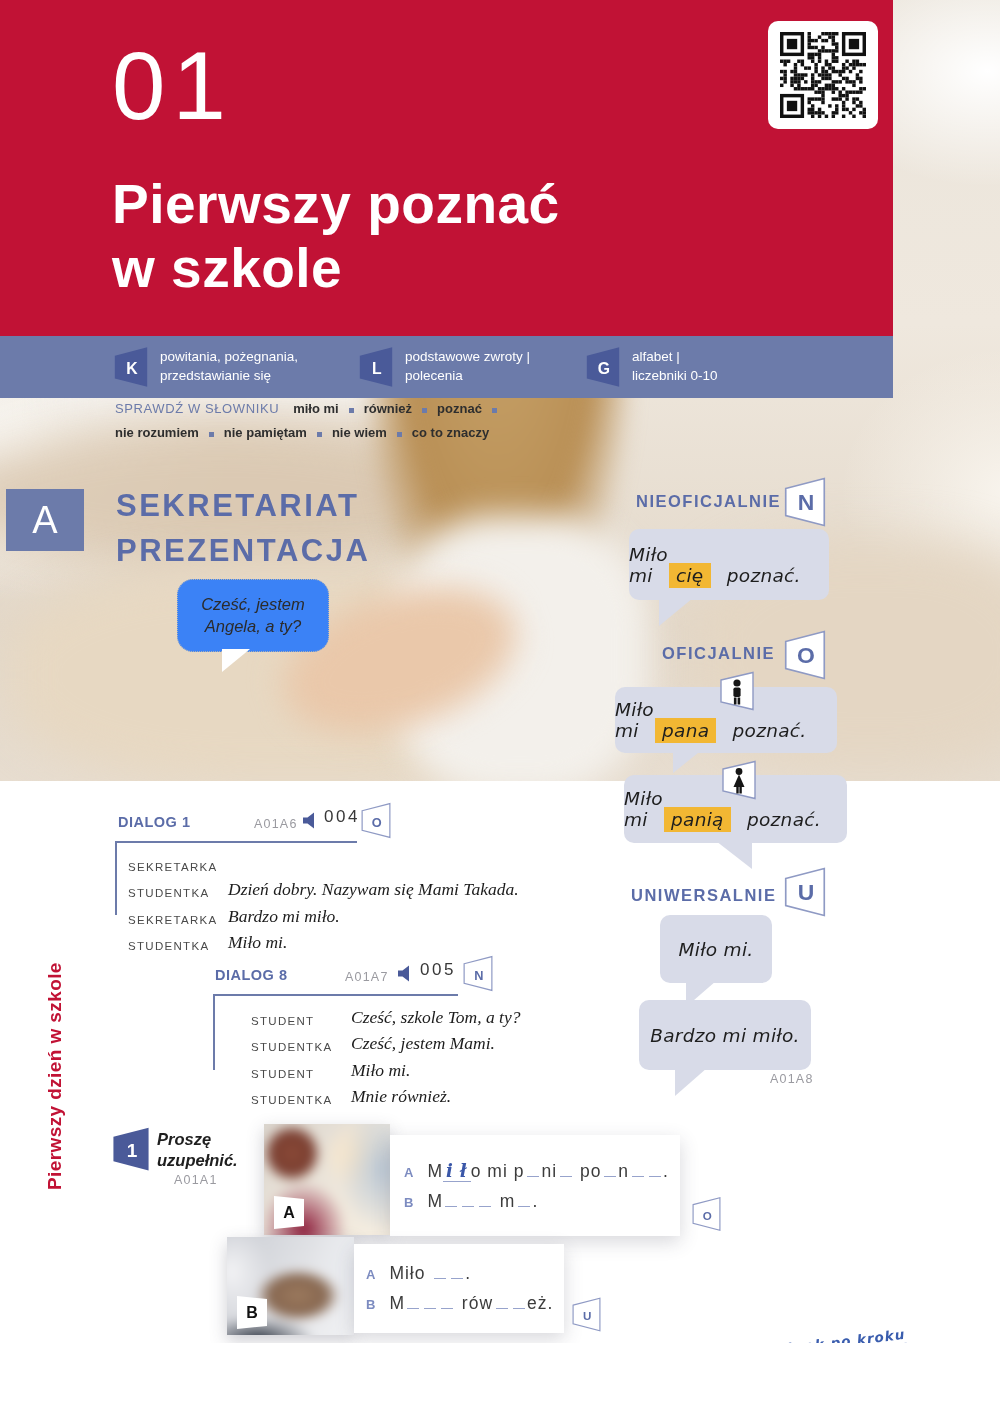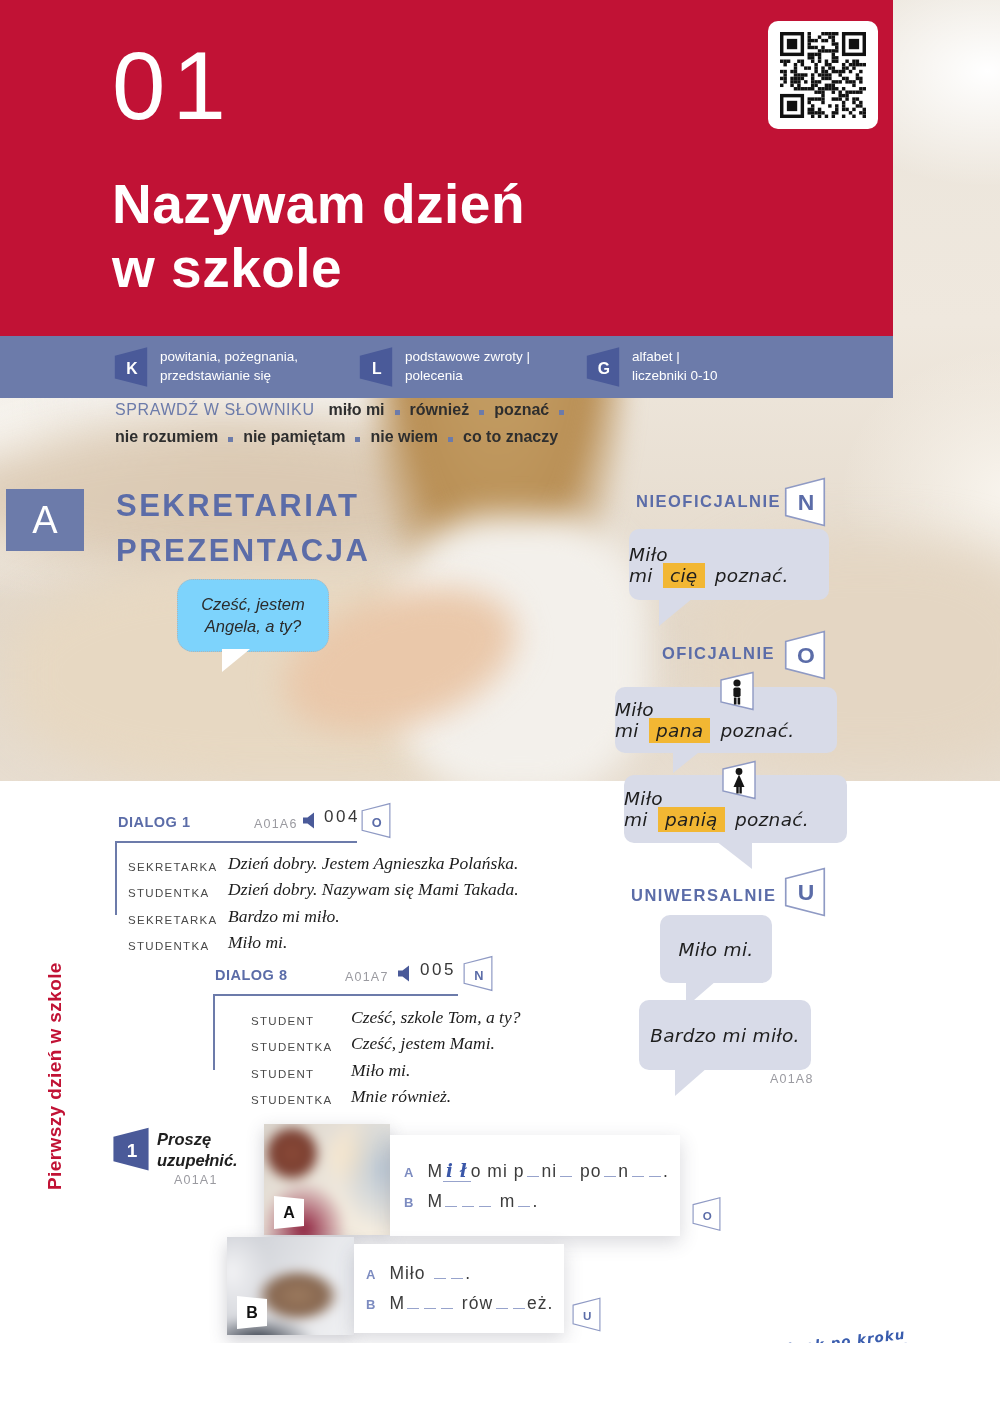--- a/index.html
+++ b/index.html
@@ -35,49 +35,49 @@
   .chapter-title{position:absolute;left:112px;top:172px;margin:0;color:#fff;font-size:55px;font-weight:700;line-height:1.17;letter-spacing:.5px;}
   .qr-box{position:absolute;left:768px;top:21px;width:110px;height:108px;background:#fff;border-radius:10px;display:flex;align-items:center;justify-content:center;}
 
   
   .topic-bar{position:absolute;left:0;top:336px;width:893px;height:62px;background:var(--bar-blue);}
   .topic{position:absolute;top:10px;display:flex;gap:11px;align-items:center;}
   .topic:nth-child(1){left:113px;} .topic:nth-child(2){left:358px;} .topic:nth-child(3){left:585px;}
   .topic-label{color:#fff;font-size:13.5px;line-height:1.4;}
 
   
-  .dict{position:absolute;left:115px;top:401px;width:560px;font-size:16px;color:var(--text-dark);}
+  .dict{position:absolute;left:115px;top:401px;width:560px;font-size:13px;color:var(--text-dark);}
   .dict-line{display:flex;align-items:center;flex-wrap:wrap;margin-bottom:9px;}
   .dict-heading{color:var(--bar-blue);letter-spacing:.6px;margin-right:14px;font-weight:500;}
   .dict-word{font-weight:700;}
   .sep{display:inline-block;width:5px;height:5px;background:var(--bar-blue);margin:0 10px;}
 
   
   .a-square{position:absolute;left:6px;top:489px;width:78px;height:62px;background:var(--bar-blue);color:#fff;
     display:flex;align-items:center;justify-content:center;font-size:38px;}
   .section-title{position:absolute;left:116px;top:484px;color:var(--heading-blue);font-size:31px;font-weight:700;
     letter-spacing:2.5px;line-height:1.45;}
 
   
-  .angela-bubble{position:absolute;left:177px;top:579px;width:152px;padding:13px 8px;background:#7dd3fc;
+  .angela-bubble{position:absolute;left:177px;top:579px;width:152px;padding:13px 8px;background:#3b82f6;
     border:1.5px dotted #B3B3B3;border-radius:16px;font-style:italic;font-size:16.5px;color:#2B2B2B;
     text-align:center;line-height:1.35;}
   .angela-bubble::after{content:"";position:absolute;left:44px;bottom:-21px;width:0;height:0;
     border-top:23px solid #fff;border-right:28px solid transparent;}
 
   
   .reg-label{position:absolute;color:var(--heading-blue);font-weight:700;font-size:16.5px;letter-spacing:1.5px;}
   #label-informal{left:636px;top:492px;} #label-formal{left:662px;top:644px;} #label-universal{left:631px;top:886px;}
   .badge{position:absolute;}
   #badge-n{left:783px;top:477px;} #badge-o{left:783px;top:630px;} #badge-u{left:783px;top:867px;}
   #man-badge{left:720px;top:671px;z-index:4;} #woman-badge{left:722px;top:760px;z-index:4;}
   .bubble{position:absolute;background:var(--bubble-lavender);border-radius:10px;color:#1E1E1E;
     font-style:italic;font-size:18.5px;letter-spacing:.3px;display:flex;align-items:center;justify-content:center;
     font-family:"DejaVu Sans",sans-serif;z-index:2;}
-  .bubble mark{background:var(--highlight-yellow);padding:2px 7px;margin:0 4px;color:#1E1E1E;}
+  .bubble mark{background:var(--highlight-yellow);padding:2px 7px;margin:0 10px;color:#1E1E1E;}
   .bubble::after{content:"";position:absolute;width:0;height:0;}
   .bubble-cie{left:629px;top:529px;width:200px;height:71px;}
   .bubble-cie::after{left:30px;bottom:-26px;border-top:28px solid var(--bubble-lavender);border-right:34px solid transparent;}
   .bubble-pana{left:615px;top:687px;width:222px;height:66px;}
   .bubble-pana::after{left:58px;bottom:-20px;border-top:24px solid var(--bubble-lavender);border-right:30px solid transparent;}
   .bubble-pania{left:624px;top:775px;width:223px;height:68px;}
   .bubble-pania::after{left:92px;bottom:-26px;border-top:28px solid var(--bubble-lavender);border-left:36px solid transparent;}
   .bubble-milo{left:660px;top:915px;width:112px;height:68px;}
   .bubble-milo::after{left:26px;bottom:-24px;border-top:26px solid var(--bubble-lavender);border-right:30px solid transparent;}
   .bubble-bardzo{left:639px;top:1000px;width:172px;height:70px;}
@@ -163,21 +163,21 @@
     <div class="pb pb-desk2"></div>
     <div class="pb pb-desk3"></div>
     <div class="pb pb-hair"></div>
     <div class="pb pb-face"></div>
     <div class="pb pb-shirt"></div>
     <div class="pb pb-arm"></div>
   </div>
 
   <header class="red-header">
     <div class="chapter-number">01</div>
-    <h1 class="chapter-title"><span>Nazywam dzień</span><br><span>w szkole</span></h1>
+    <h1 class="chapter-title"><span>Pierwszy poznać</span><br><span>w szkole</span></h1>
     <div class="qr-box">
         <svg id="qr-svg" width="86" height="86" viewBox="0 0 25 25">
           <rect x="8" y="0" width="1" height="1" fill="#111"></rect>
           <rect x="12" y="0" width="1" height="1" fill="#111"></rect>
           <rect x="13" y="0" width="1" height="1" fill="#111"></rect>
           <rect x="14" y="0" width="1" height="1" fill="#111"></rect>
           <rect x="15" y="0" width="1" height="1" fill="#111"></rect>
           <rect x="16" y="0" width="1" height="1" fill="#111"></rect>
           <rect x="8" y="1" width="1" height="1" fill="#111"></rect>
           <rect x="11" y="1" width="1" height="1" fill="#111"></rect>
@@ -500,21 +500,20 @@
   <div class="track" id="d1-track">004</div>
   <span class="badge" id="d1-badge"><svg width="30" height="37" viewBox="0 0 40 48">
     <polygon points="1.5,11 38.5,1.5 38.5,46.5 1.5,37" fill="#fff" stroke="#8F9AC4" stroke-width="1.6"></polygon>
     <text x="21" y="32" text-anchor="middle" font-family="Liberation Sans, sans-serif" font-size="17" font-weight="bold" fill="var(--heading-blue)">O</text>
       </svg></span>
   <div class="dlg-topline" id="d1-topline"></div>
   <div class="dlg-vline" id="d1-vline"></div>
   <div class="dlg-block" id="d1-block">
       <div class="drow">
         <span class="dspeaker">SEKRETARKA</span>
-      <span class="dtext">Dzień dobry. Jestem Agnieszka Polańska.</span>
       </div>
       <div class="drow">
         <span class="dspeaker">STUDENTKA</span>
       <span class="dtext">Dzień dobry. Nazywam się Mami Takada.</span>
       </div>
       <div class="drow">
         <span class="dspeaker">SEKRETARKA</span>
       <span class="dtext">Bardzo mi miło.</span>
       </div>
       <div class="drow">

